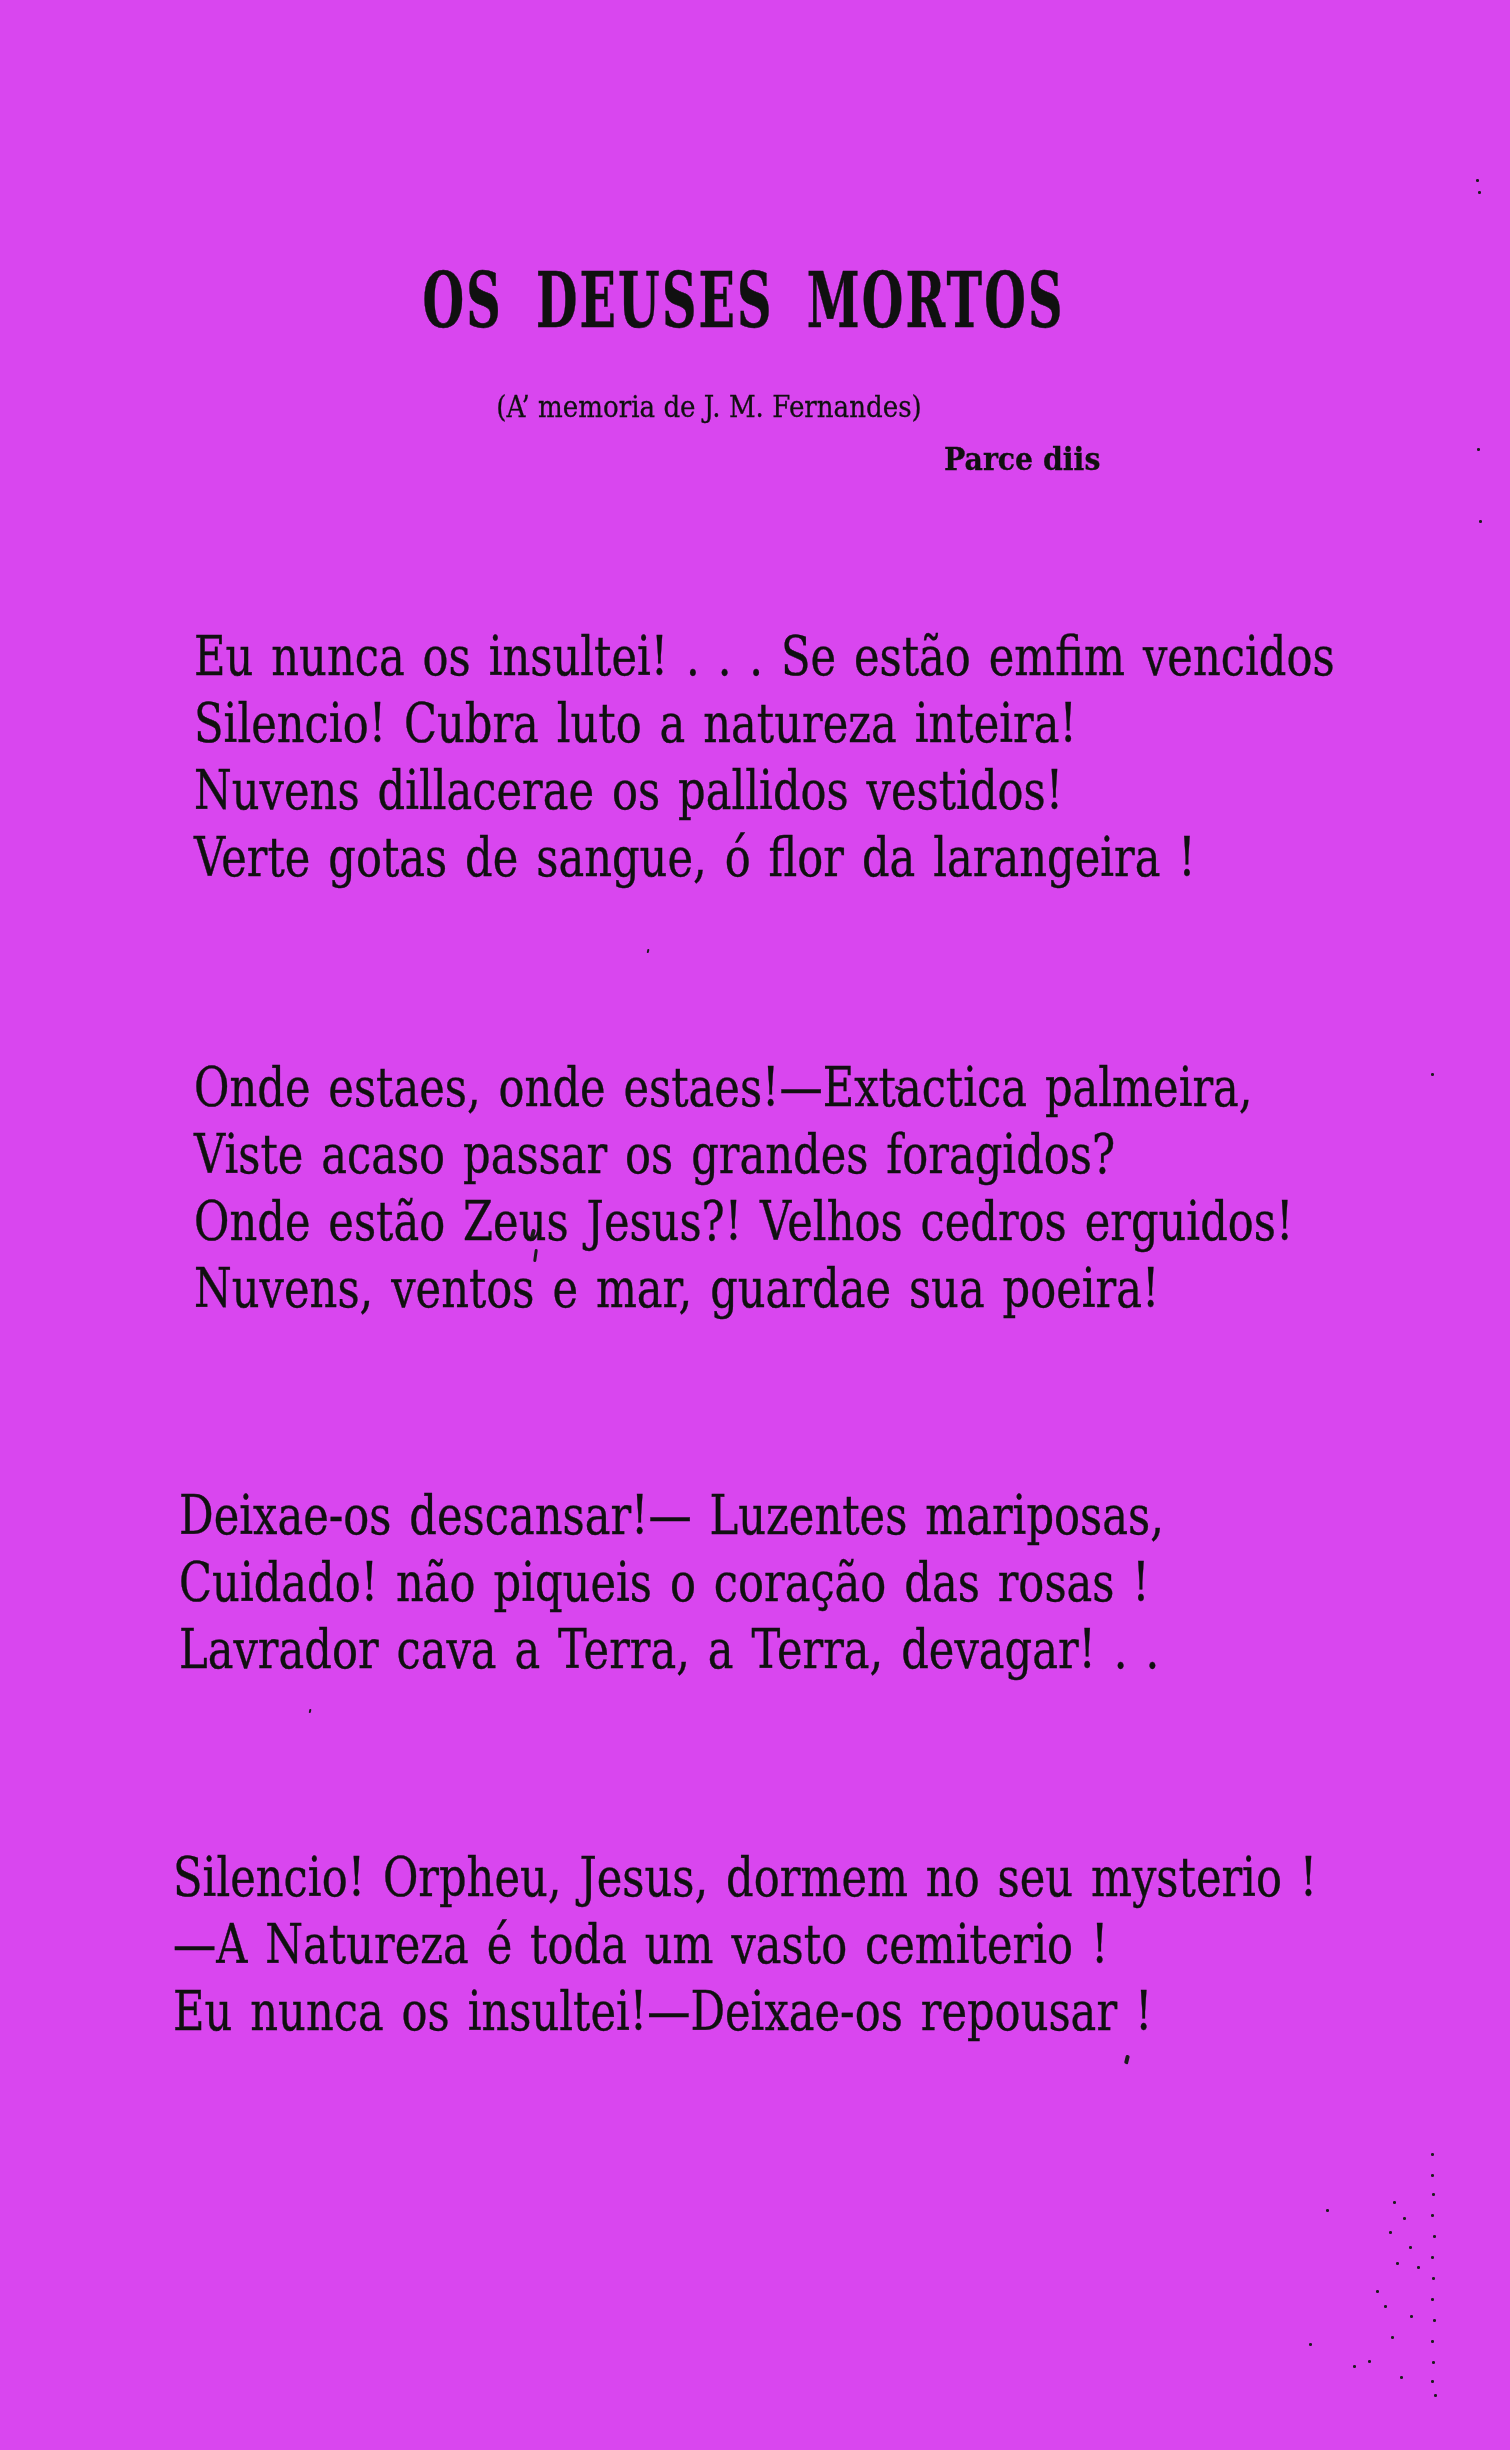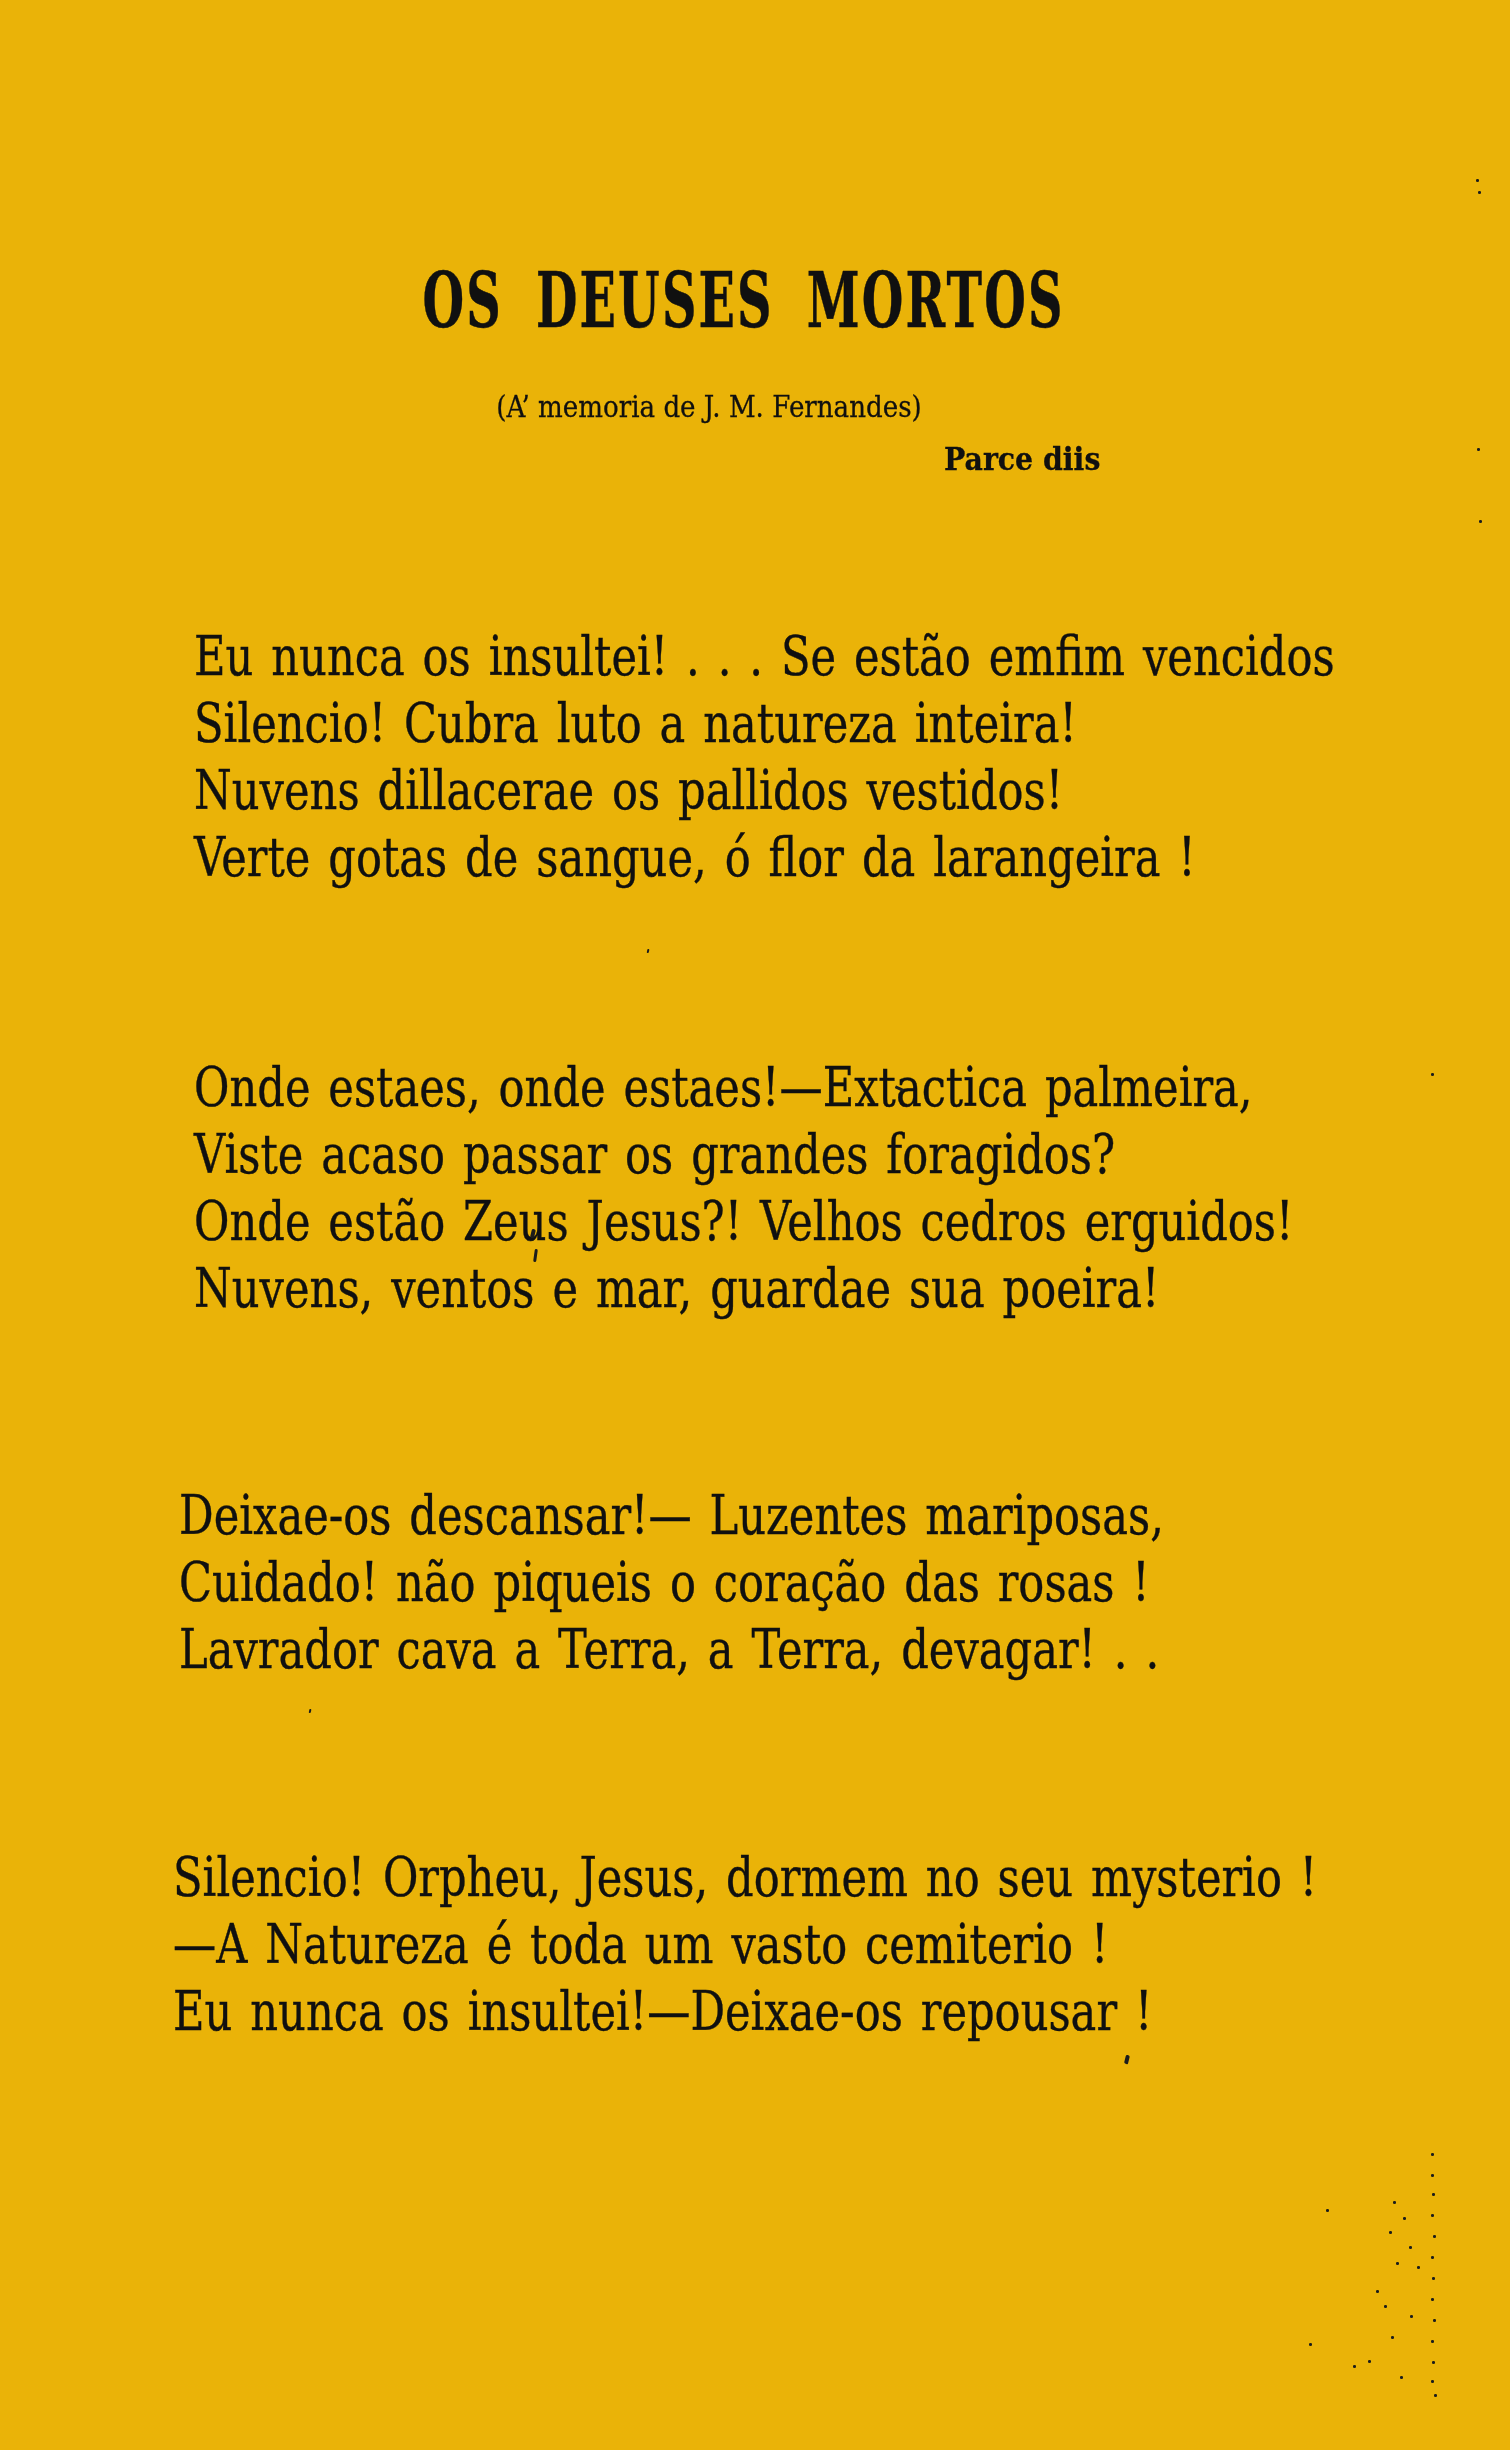--- a/index.html
+++ b/index.html
@@ -1,20 +1,20 @@
 <!DOCTYPE html>
 <html style="font-size:14px"><head>
 <meta charset="utf-8">
 <style>
   html, body { margin: 0; padding: 0; background: #e8e8e8; }
   .page {
     position: relative;
     width: 1510px;
     height: 2450px;
-    background: #eab308;
+    background: #d946ef;
     overflow: hidden;
     font-family: "DejaVu Serif", serif;
     color: #101010;
   }
   .title {
     position: absolute;
     top: 262px;
     left: 0;
     width: 100%;
     margin: 0;

